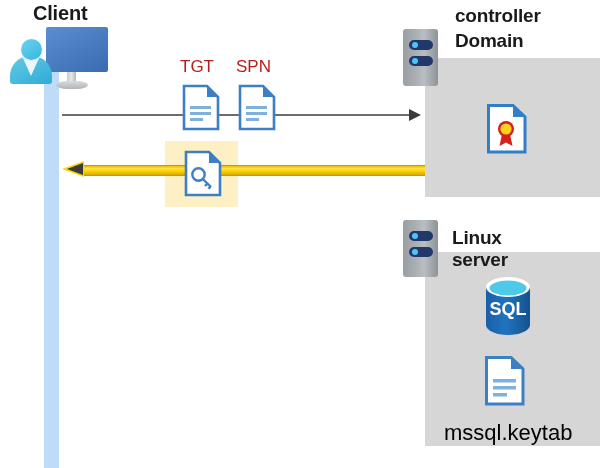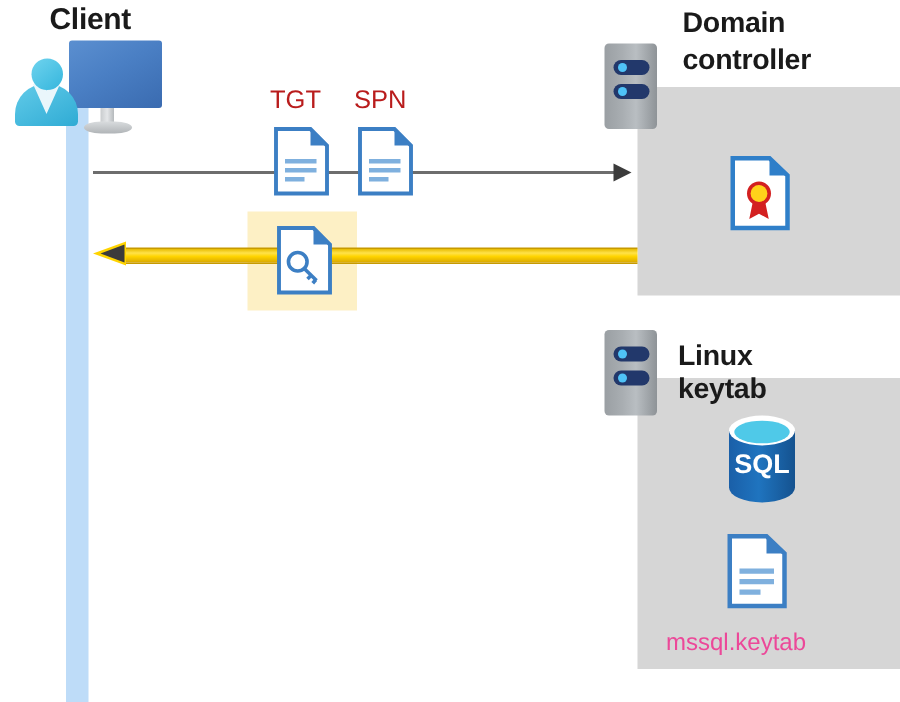--- a/index.html
+++ b/index.html
@@ -84,21 +84,21 @@
   .doc-spn{left:238px;top:84px;}
   .doc-key{left:184px;top:150px;}
   .doc-keytab{left:484px;top:355px;}
   .doc-cert{left:486px;top:103px;}
 
   .doclabel{
     position:absolute;font-size:17px;color:#b91c1c;
   }
   .lbl-tgt{left:180px;top:57px;}
   .lbl-spn{left:236px;top:57px;}
-  .lbl-keytab{left:444px;top:420px;font-size:16px;color:#ec4899;}
+  .lbl-keytab{left:444px;top:420px;font-size:22px;color:#000000;}
 
   
   .highlight{
     position:absolute;left:165px;top:141px;width:73px;height:66px;
     background:#fdf0c5;
   }
 
   
   .arrow-gray{
     position:absolute;left:62px;top:113px;width:358px;height:3px;
@@ -167,24 +167,24 @@
   <div class="server server-linux">
     <div class="bay b1">
         <div class="led"></div>
       </div>
     <div class="bay b2">
         <div class="led"></div>
       </div>
   </div>
 
   <div class="title title-dc">
+    <div>controller</div>
     <div>Domain</div>
-    <div>controller</div>
-  </div>
-  <div class="title title-linux">Linux keytab</div>
+  </div>
+  <div class="title title-linux">Linux server</div>
 
   <div class="arrow-gray">
     <div class="shaft"></div>
     <div class="head"></div>
   </div>
 
   <div class="highlight"></div>
 
   <div class="arrow-yellow">
     <div class="shaft"></div>

